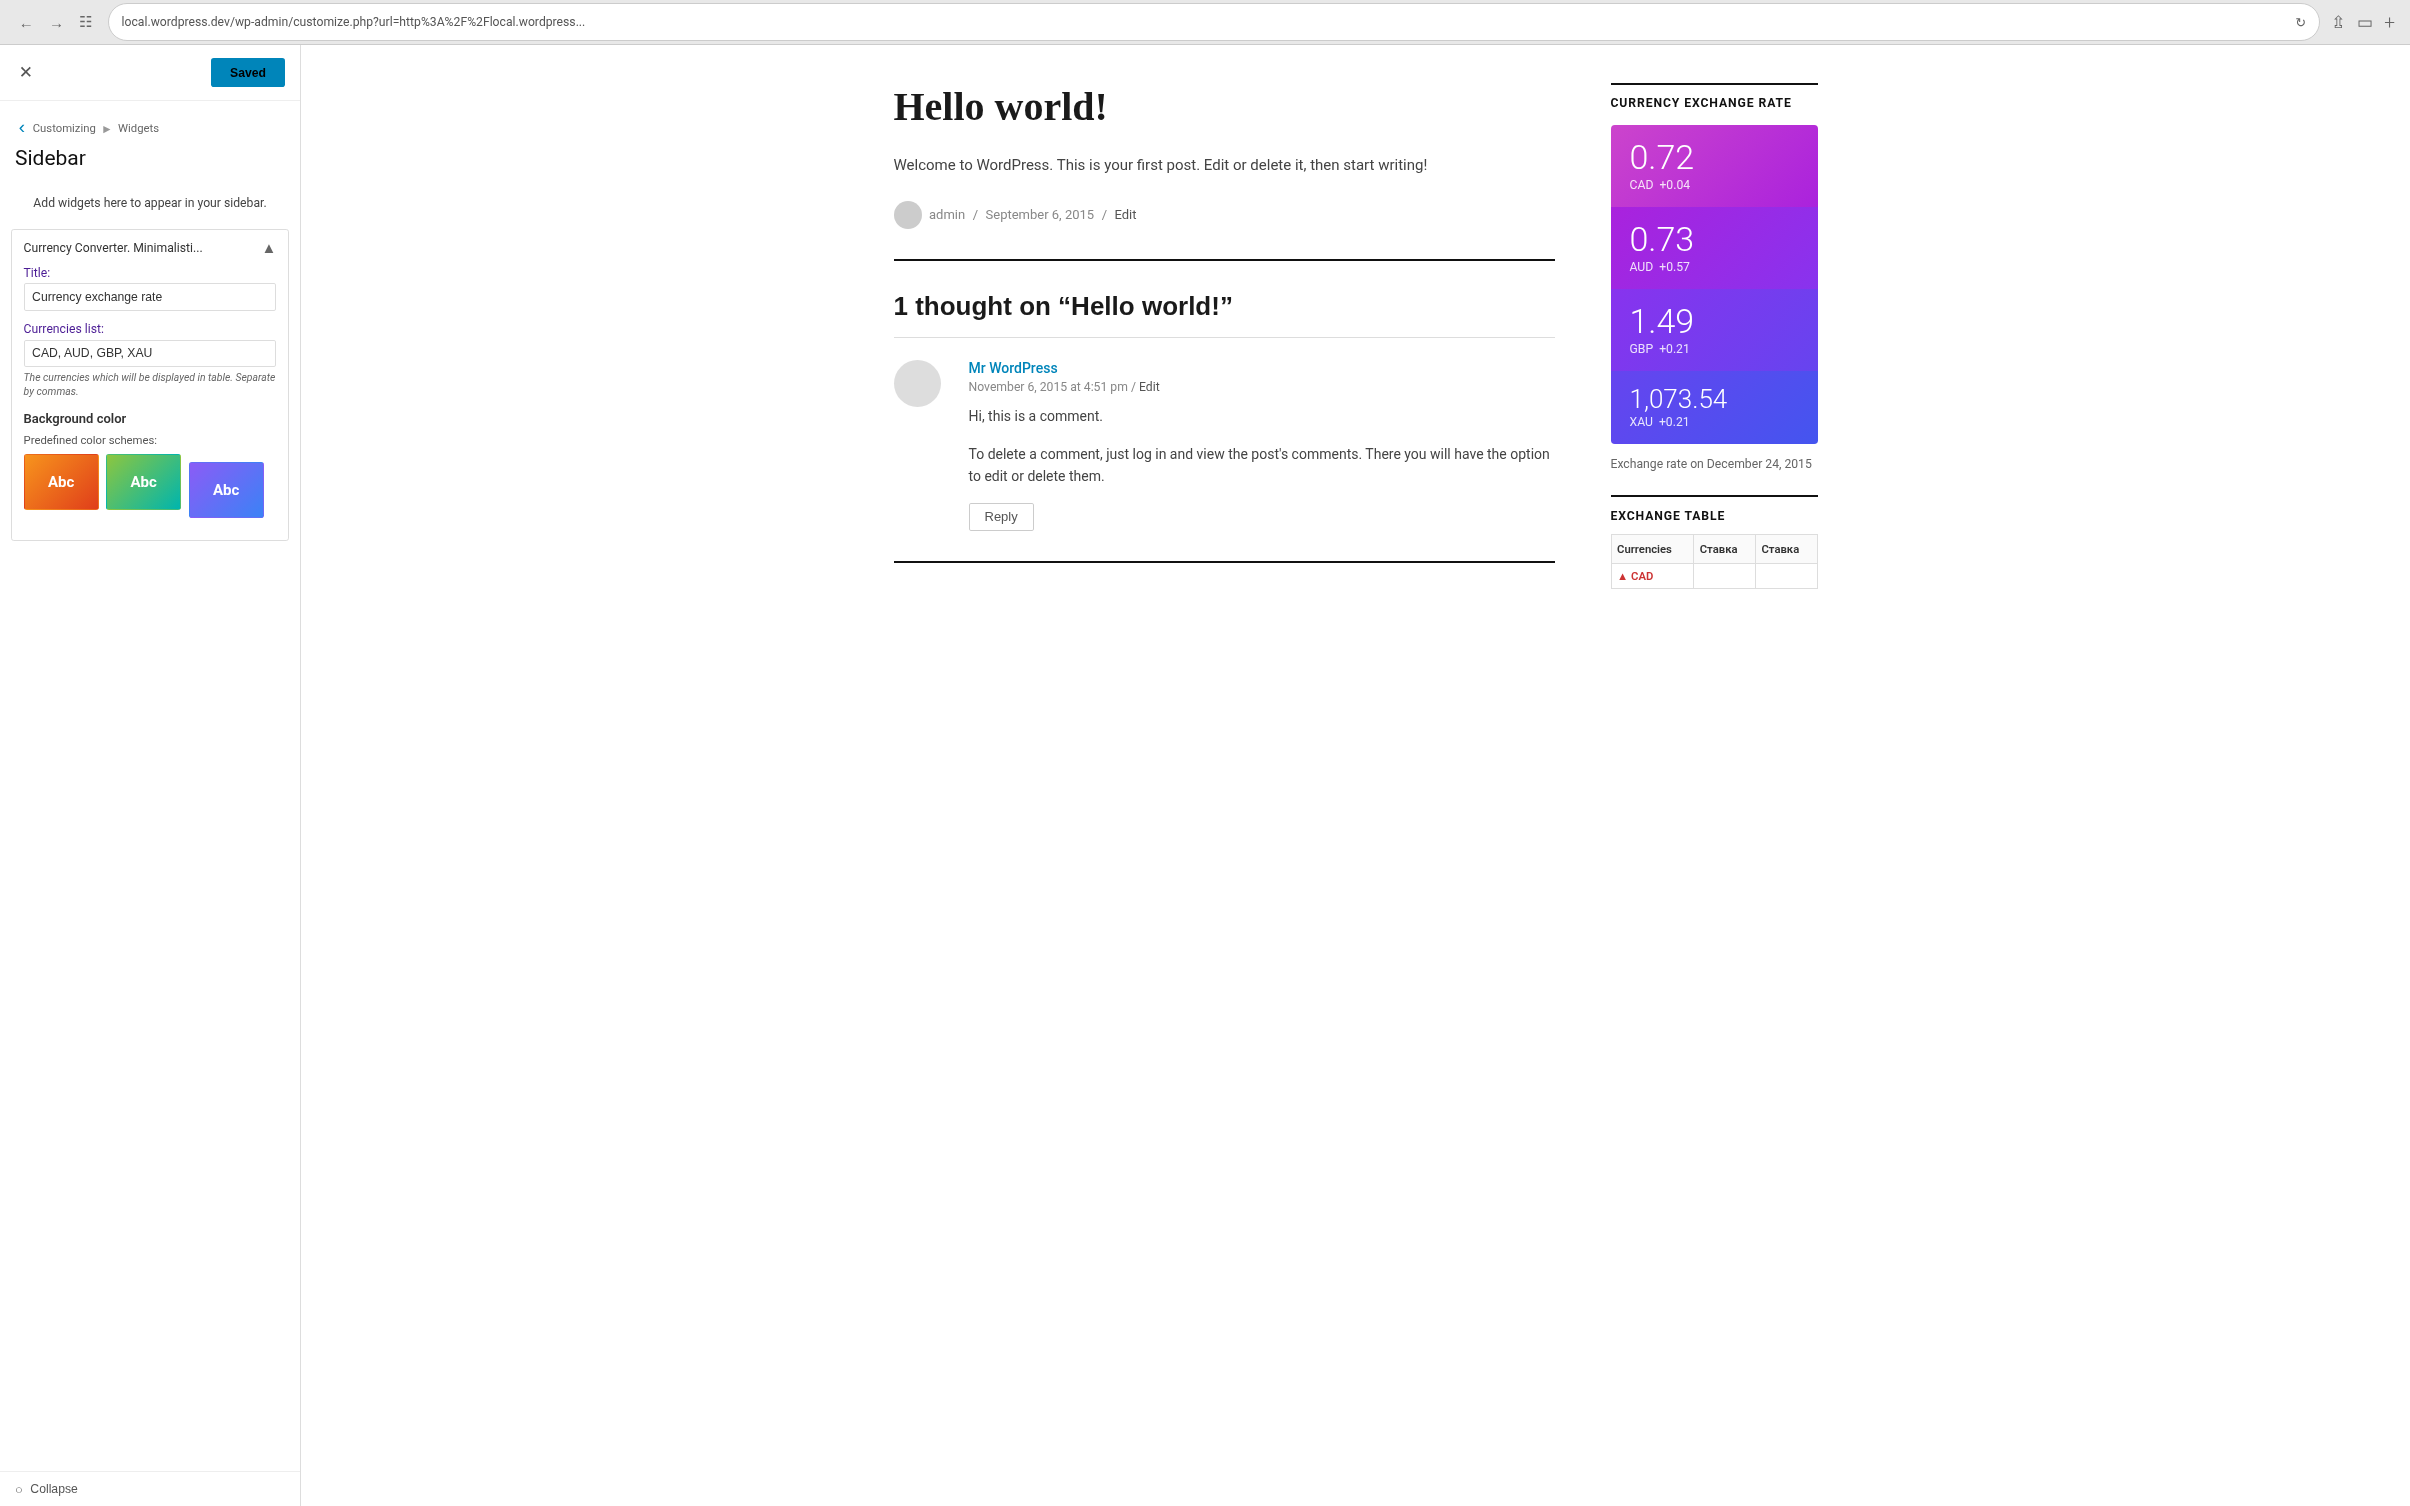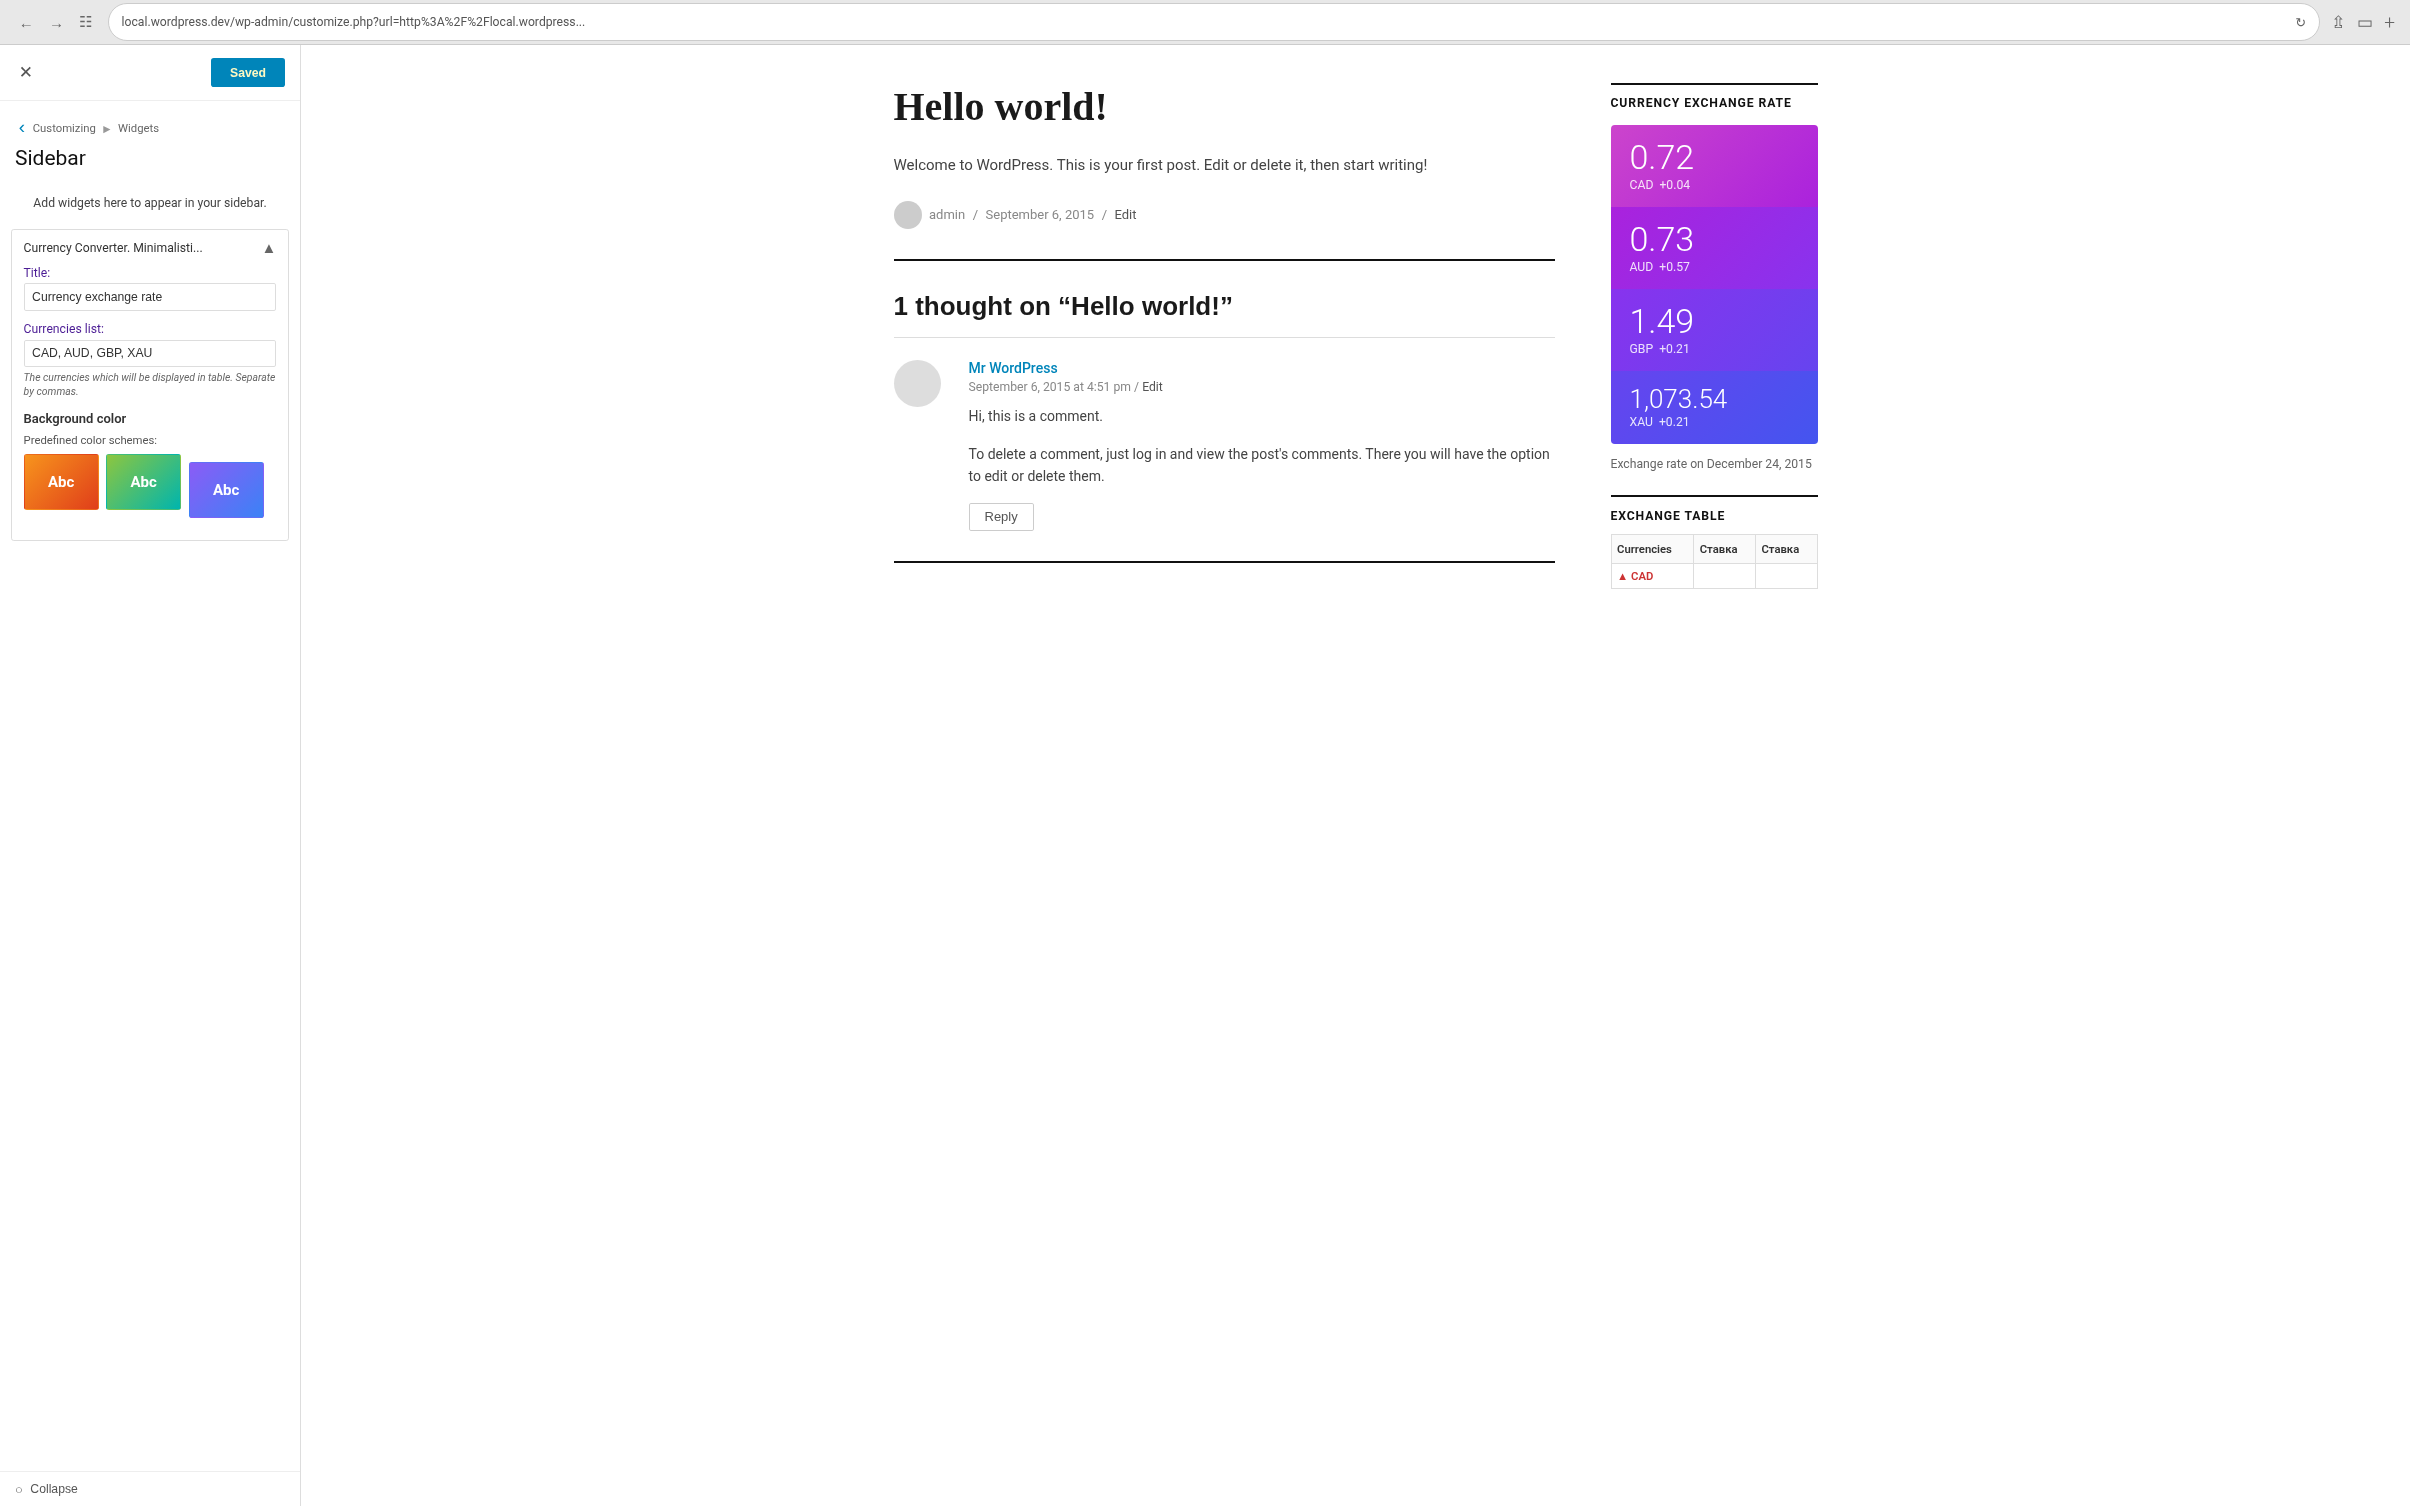--- a/index.html
+++ b/index.html
@@ -63,21 +63,21 @@
       align-items: center;
       justify-content: space-between;
       height: 56px;
       padding: 0 15px;
     }
     .customizer-close {
       font-size: 17px; cursor: pointer; color: #555; border: none; background: none; padding: 3.8px;
     }
     .saved-btn {
       background: #0085ba;
-      color: #fef9c3;
+      color: #000000;
       border: none;
       padding: 7.5px 19px;
       border-radius: 2.8px;
       font-size: 12.2px;
       cursor: pointer;
       font-weight: 600;
     }
     .customizer-title {
       padding: 0 15px 15px;
       font-size: 21px;
@@ -347,21 +347,21 @@
         <hr class="post-divider">
 
         <h2 class="comments-title">1 thought on “Hello world!”</h2>
         <hr class="comment-divider">
 
         <div class="comment">
           <div class="comment-avatar"></div>
           <div class="comment-body">
             <div class="commenter-name">Mr WordPress</div>
             <div class="comment-date">
-              <span>September 6, 2015 at 4:51 pm</span>
+              <span>November 6, 2015 at 4:51 pm</span>
               <span> / </span>
               <a href="#" style="color:#555; text-decoration:none;">Edit</a>
             </div>
             <p class="comment-text">Hi, this is a comment.</p>
             <p class="comment-text">To delete a comment, just log in and view the post's comments. There you will have the option to edit or delete them.</p>
             <button class="reply-btn">Reply</button>
           </div>
         </div>
 
         <hr class="post-footer-divider">

